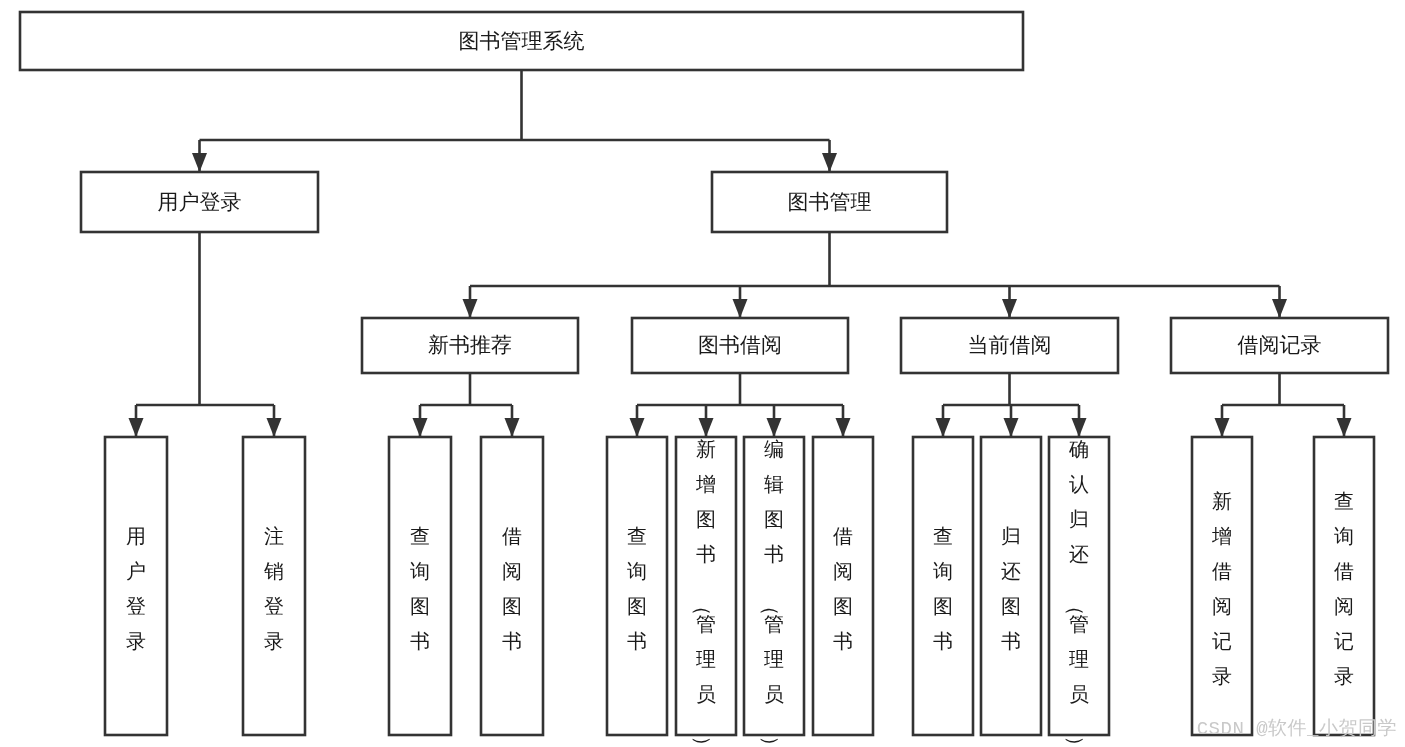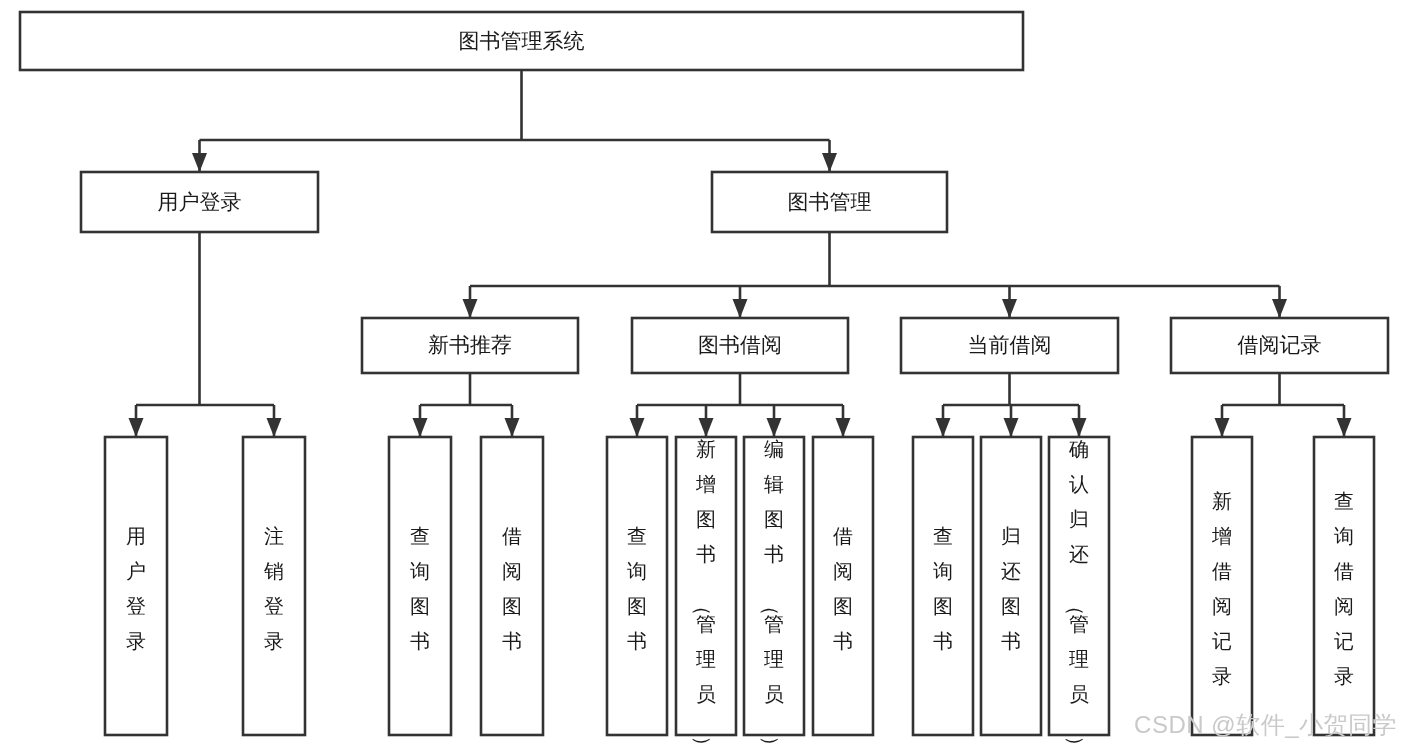--- a/index.html
+++ b/index.html
@@ -54,22 +54,22 @@
   .node-label-v {
     font-family: "Liberation Sans", "DejaVu Sans", sans-serif;
     font-size: 20px;
     fill: #1a1a1a;
     text-anchor: middle;
   }
   .watermark-text {
     position: absolute;
     right: 8px;
     bottom: 6px;
-    font-family: Liberation Sans, sans-serif;
-    font-size: 24px;
+    font-family: Liberation Mono, monospace;
+    font-size: 19px;
     color: #c9c9c9;
     white-space: nowrap;
     letter-spacing: 0.5px;
     user-select: none;
   }
 </style>
 </head>
 <body>
 
 <div id="diagram-root">

